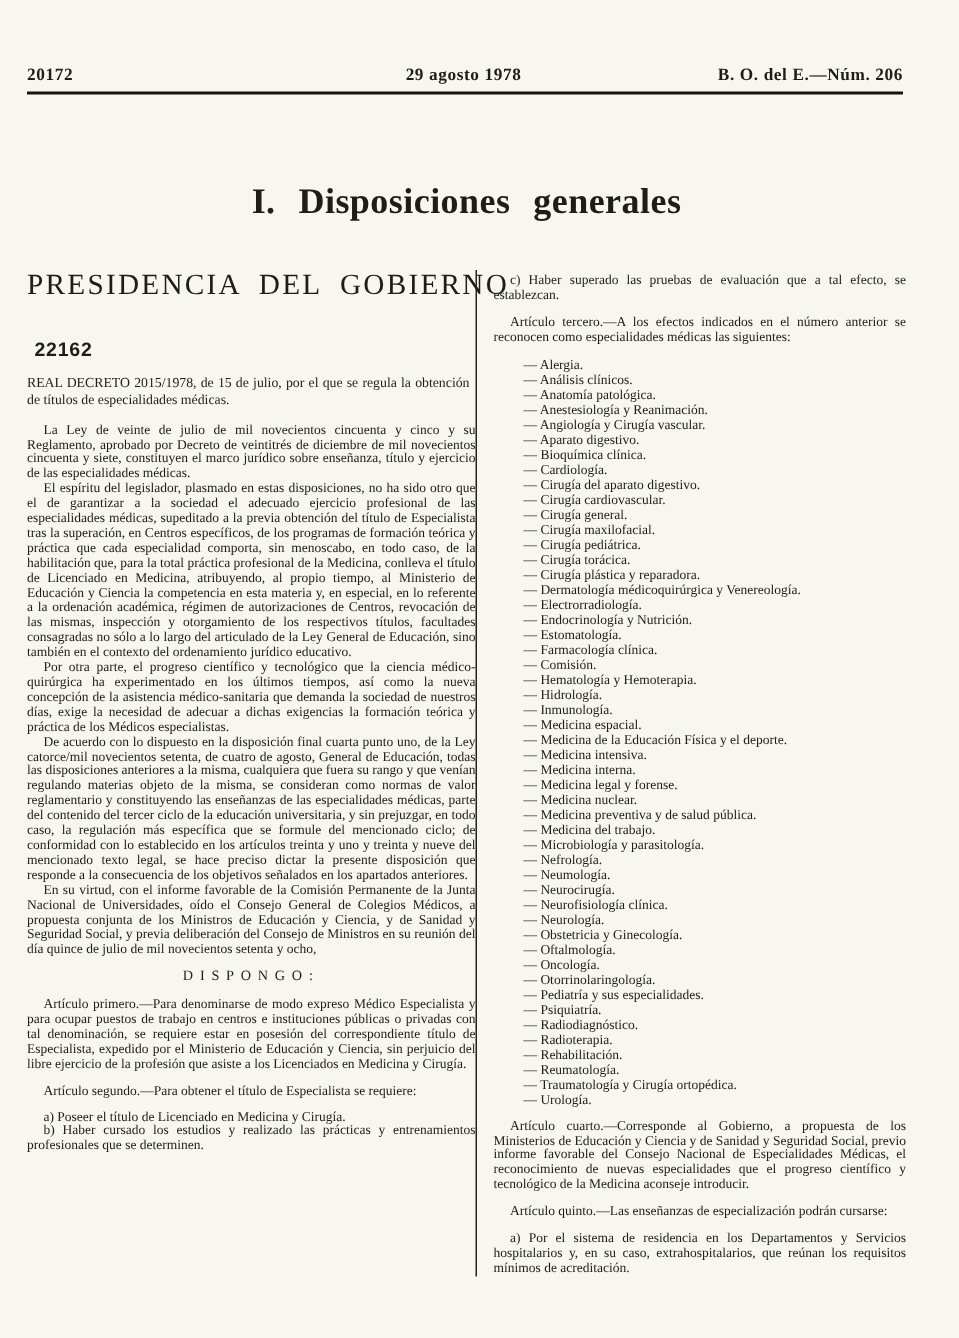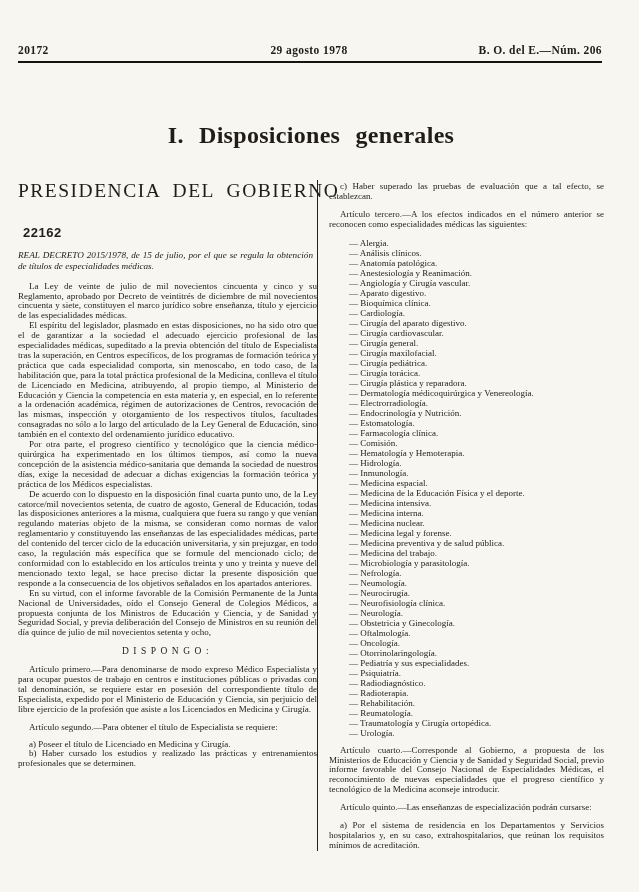--- a/index.html
+++ b/index.html
@@ -26,21 +26,21 @@
   .columns { display:flex; align-items:stretch; margin-top:31px; }
   .col { box-sizing:border-box; }
   .col-left { width:299px; }
   .divider { width:0; border-left:1.5px solid #24211c; }
   .col-right { flex:1; padding-left:11px; padding-top:2px; }
 
   .org-heading { margin:0 0 22px 0; font-size:19.5px; font-weight:normal; letter-spacing:1.5px; word-spacing:6px; text-align:center; white-space:nowrap; }
 
   .decree-head { display:flex; gap:10px; margin:0 0 10px 0;flex-direction:column; }
   .decree-num { font-family:"Liberation Sans", sans-serif; font-weight:bold; font-size:13px; letter-spacing:0.5px; min-width:56px; padding-left:5px; padding-top:1px; }
-  .decree-summary { flex:1; margin:0; font-style:italic; font-size:9.2px; line-height:10.8px; text-align:justify; padding-right:4px; }
+  .decree-summary { flex:1; margin:0; font-size:9.2px; line-height:10.8px; text-align:justify; padding-right:4px; }
 
   .body-p { margin:0; font-size:9px; line-height:9.9px; text-align:justify; text-indent:11px; }
   .gap { margin-top:8px; }
 
   .dispongo { margin:9px 0 8px 0; text-align:center; font-size:9.5px; letter-spacing:4.5px; text-indent:0; }
 
   .articles .body-p { margin-top:8px; }
   .req-block { margin-top:7px; }
   .req-block .body-p { margin-top:0; }
 
@@ -121,22 +121,22 @@
           <li>— Estomatología.</li>
           <li>— Farmacología clínica.</li>
           <li>— Comisión.</li>
           <li>— Hematología y Hemoterapia.</li>
           <li>— Hidrología.</li>
           <li>— Inmunología.</li>
           <li>— Medicina espacial.</li>
           <li>— Medicina de la Educación Física y el deporte.</li>
           <li>— Medicina intensiva.</li>
           <li>— Medicina interna.</li>
+          <li>— Medicina legal y forense.</li>
           <li>— Medicina nuclear.</li>
-          <li>— Medicina legal y forense.</li>
           <li>— Medicina preventiva y de salud pública.</li>
           <li>— Medicina del trabajo.</li>
           <li>— Microbiología y parasitología.</li>
           <li>— Nefrología.</li>
           <li>— Neumología.</li>
           <li>— Neurocirugía.</li>
           <li>— Neurofisiología clínica.</li>
           <li>— Neurología.</li>
           <li>— Obstetricia y Ginecología.</li>
           <li>— Oftalmología.</li>

